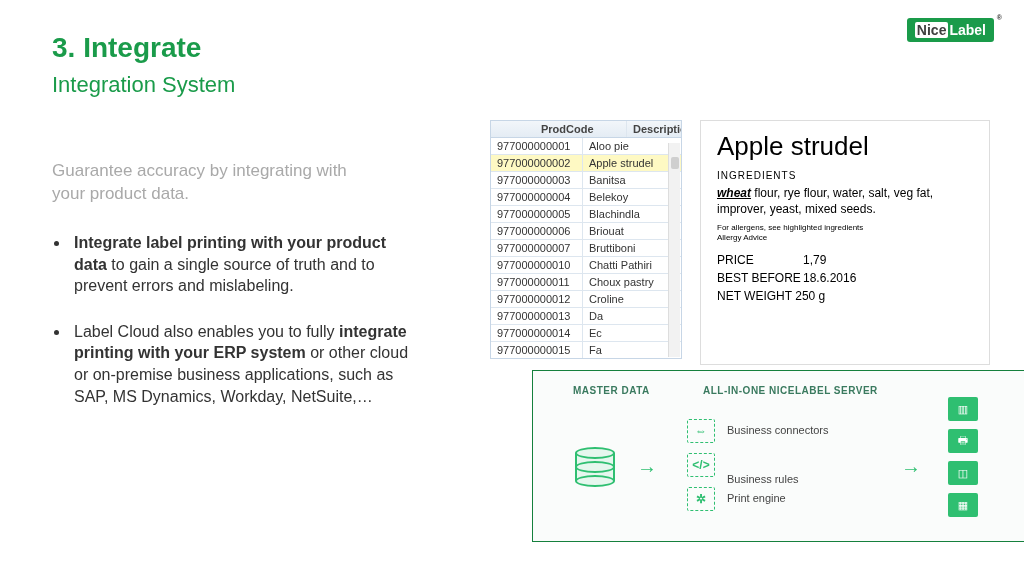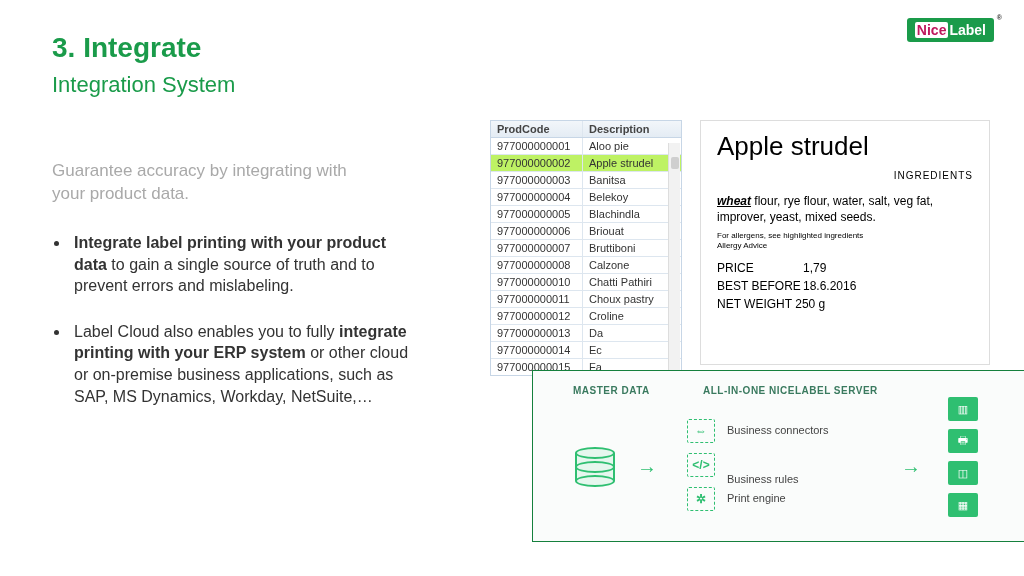--- a/index.html
+++ b/index.html
@@ -1,38 +1,38 @@
 <!DOCTYPE html>
 <html><head>
 <meta charset="utf-8">
 <style>
   * { box-sizing: border-box; margin: 0; padding: 0; }
   body { width: 1024px; height: 576px; font-family: "Segoe UI", Arial, sans-serif; background: #fff; position: relative; overflow: hidden; }
   .logo { position: absolute; top: 18px; right: 30px; background: #1a9b4a; color: #fff; font-weight: bold; padding: 4px 8px; border-radius: 3px; font-size: 14px; }
-  .logo .nice { background: #fff; color: #be185d; padding: 0 2px; border-radius: 2px; margin-right: 1px; }
+  .logo .nice { background: #fff; color: #404040; padding: 0 2px; border-radius: 2px; margin-right: 1px; }
   .logo .r { position: absolute; top: -4px; right: -8px; font-size: 7px; color: #333; }
   .title { position: absolute; top: 32px; left: 52px; font-size: 28px; font-weight: bold; color: #1a9b4a; }
   .subtitle { position: absolute; top: 72px; left: 52px; font-size: 22px; font-weight: 400; color: #1a9b4a; }
   .intro { position: absolute; top: 160px; left: 52px; width: 320px; font-size: 17px; color: #a9a9a9; line-height: 1.35; }
   .bullets { position: absolute; top: 232px; left: 52px; width: 370px; font-size: 16px; color: #333; }
   .bullets li { margin-bottom: 24px; line-height: 1.35; list-style: disc; margin-left: 18px; padding-left: 4px; }
 
   .datatable { position: absolute; top: 120px; left: 490px; width: 192px; border: 1px solid #c7d6e6; font-size: 11px; color: #333; background: #fff; }
   .datatable .row { display: flex; border-bottom: 1px solid #dde6ef; }
   .datatable .row:last-child { border-bottom: none; }
-  .datatable .hdr { background: linear-gradient(#f2f6fa,#e4ecf4); font-weight: 600; border-bottom: 1px solid #c7d6e6; color: #444; }
+  .datatable .hdr { background: linear-gradient(#f2f6fa,#e4ecf4); font-weight: 600; border-bottom: 1px solid #c7d6e6; color: #444; padding-left: 44px; }
   .datatable .c1 { width: 92px; padding: 2px 6px; border-right: 1px solid #dde6ef; }
   .datatable .c2 { flex: 1; padding: 2px 6px; white-space: nowrap; overflow: hidden; }
-  .datatable .sel { background: #bef264; align-items: center; }
+  .datatable .sel { background: #fef9c3; align-items: center; }
   .datatable .scroll { position: absolute; top: 22px; right: 1px; bottom: 1px; width: 12px; background: #f2f2f2; border-left: 1px solid #ddd; }
   .datatable .thumb { position: absolute; top: 14px; left: 2px; width: 8px; height: 12px; background: #cfcfcf; border-radius: 2px; }
 
   .label { position: absolute; top: 120px; left: 700px; width: 290px; height: 245px; border: 1px solid #ddd; background: #fff; padding: 10px 16px; font-size: 13px; }
   .label h2 { font-size: 26px; font-weight: 400; margin-bottom: 8px; }
-  .label .ing-hdr { font-size: 10px; letter-spacing: 1px; margin-bottom: 12px; text-align: right; }
+  .label .ing-hdr { font-size: 10px; letter-spacing: 1px; margin-bottom: 4px; }
   .label .ing { font-size: 12px; line-height: 1.35; margin-bottom: 6px; }
   .label .ing .allergen { font-weight: bold; font-style: italic; text-decoration: underline; }
   .label .advice { font-size: 8px; line-height: 1.2; margin-bottom: 10px; }
   .label .kv { font-size: 12px; margin-bottom: 4px; }
   .label .kv .k { display: inline-block; width: 86px; }
 
   .diagram { position: absolute; top: 370px; left: 532px; width: 528px; height: 172px; border: 1px solid #15803d; background: #fafcfb; font-size: 11px; }
   .diagram .hdr-l { position: absolute; top: 14px; left: 40px; color: #3a7a5f; font-weight: 600; letter-spacing: .5px; font-size: 10px; }
   .diagram .hdr-r { position: absolute; top: 14px; left: 170px; color: #3a7a5f; font-weight: 600; letter-spacing: .5px; font-size: 10px; }
   .db { position: absolute; top: 76px; left: 42px; width: 40px; height: 40px; }
@@ -101,24 +101,20 @@
       </div>
       <div class="row">
         <div class="c1">977000000006</div>
         <div class="c2">Briouat</div>
       </div>
       <div class="row">
         <div class="c1">977000000007</div>
         <div class="c2">Bruttiboni</div>
       </div>
       <div class="row">
-        <div class="c1">977000000008</div>
-        <div class="c2">Calzone</div>
-      </div>
-      <div class="row">
         <div class="c1">977000000010</div>
         <div class="c2">Chatti Pathiri</div>
       </div>
       <div class="row">
         <div class="c1">977000000011</div>
         <div class="c2">Choux pastry</div>
       </div>
       <div class="row">
         <div class="c1">977000000012</div>
         <div class="c2">Croline</div>

